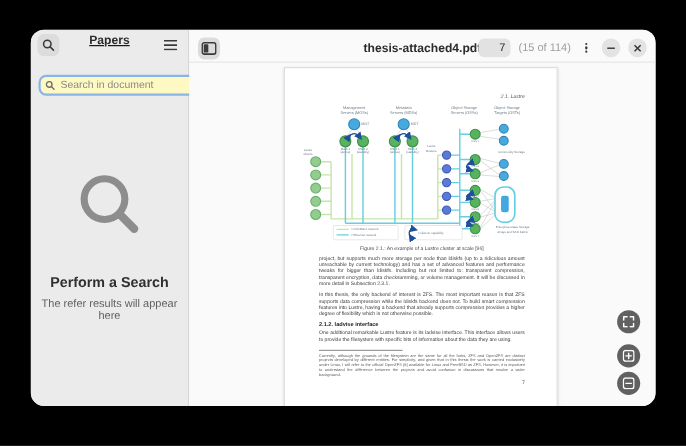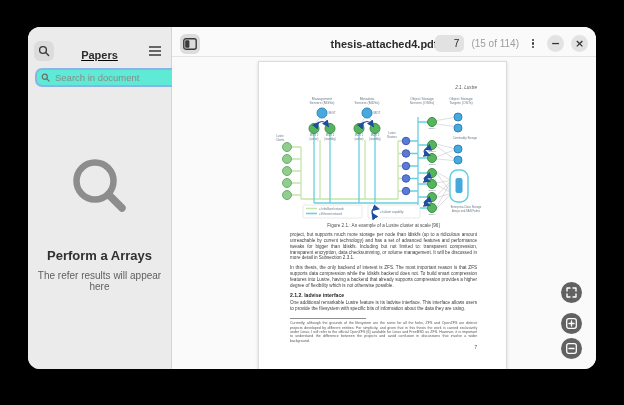--- a/index.html
+++ b/index.html
@@ -3,27 +3,27 @@
 <meta charset="utf-8">
 <style>
   html,body{margin:0;padding:0;width:624px;height:405px;overflow:hidden;background:#000;
     font-family:"Liberation Sans", sans-serif;}
   .stage{position:absolute;inset:0;background:#000;}
   .window{position:absolute;left:28px;top:27px;width:568px;height:342px;border-radius:12px;
     overflow:hidden;background:#fafafa;display:flex;
     box-shadow:0 0 0 1px rgba(0,0,0,.4), 0 14px 30px rgba(0,0,0,.65);}
   
   .sidebar{width:143px;background:#ebebeb;border-right:1px solid #d4d4d4;position:relative;flex:none;}
-  .sb-header{height:30px;display:flex;align-items:flex-end;padding:4px 6px 0 6px;gap:4px;text-decoration:underline;}
+  .sb-header{height:30px;display:flex;align-items:flex-start;padding:4px 6px 0 6px;gap:4px;text-decoration:underline;}
   .icon-btn{width:20px;height:20px;border:none;border-radius:6px;background:transparent;
     display:flex;align-items:center;justify-content:center;padding:0;cursor:pointer;}
   .icon-btn.active{background:#dcdcdc;}
   .sb-title{flex:1;text-align:center;font-size:11px;font-weight:bold;color:#2c2c2c;}
   .sb-search{display:flex;align-items:center;gap:3px;padding:6px 5px 6px 7px;}
-  .entry{flex:1;height:15px;background:#5eead4;border:2px solid #88b4e9;border-radius:7px;
+  .entry{flex:1;height:15px;background:#fef9c3;border:2px solid #88b4e9;border-radius:7px;
     display:flex;align-items:center;padding:0 4px;gap:3px;}
   .entry input{flex:1;border:none;outline:none;background:transparent;font-size:9.5px;color:#333;
     font-family:"Liberation Sans", sans-serif;min-width:0;}
   .entry input::placeholder{color:#8a8a8a;}
   .kebab{display:flex;flex-direction:column;align-items:center;justify-content:center;
     width:14px;height:20px;background:transparent;border:none;cursor:pointer;padding:0;}
   .kebab i{display:block;width:2.6px;height:2.6px;border-radius:50%;background:#3a3a3a;margin:1.1px 0;}
   .empty{position:absolute;left:0;right:0;top:128px;text-align:center;}
   .empty-title{margin-top:27px;font-size:13px;font-weight:bold;color:#303030;}
   .empty-sub{margin-top:7px;font-size:10px;color:#5f5f5f;}
@@ -112,21 +112,21 @@
               <i></i>
               <i></i>
             </span>
         </button>
       </div>
       <div class="empty">
         <svg width="62" height="62" viewBox="0 0 62 62">
           <circle cx="26" cy="26" r="18.5" fill="none" stroke="#8d8d8d" stroke-width="6.5"></circle>
           <line x1="39.5" y1="39.5" x2="53" y2="53" stroke="#8d8d8d" stroke-width="7.5" stroke-linecap="round"></line>
         </svg>
-        <div class="empty-title">Perform a Arrays</div>
+        <div class="empty-title">Perform a Search</div>
         <div class="empty-sub">The refer results will appear here</div>
       </div>
     </aside>
 
     <section class="main">
       <div class="main-header">
         <button class="icon-btn active">
           <svg width="14" height="12" viewBox="0 0 14 12">
             <rect x="0.8" y="0.8" width="12.4" height="10.4" rx="2" fill="none" stroke="#3a3a3a" stroke-width="1.4"></rect>
             <rect x="2.2" y="2.2" width="4.2" height="7.6" rx="0.8" fill="#3a3a3a"></rect>

